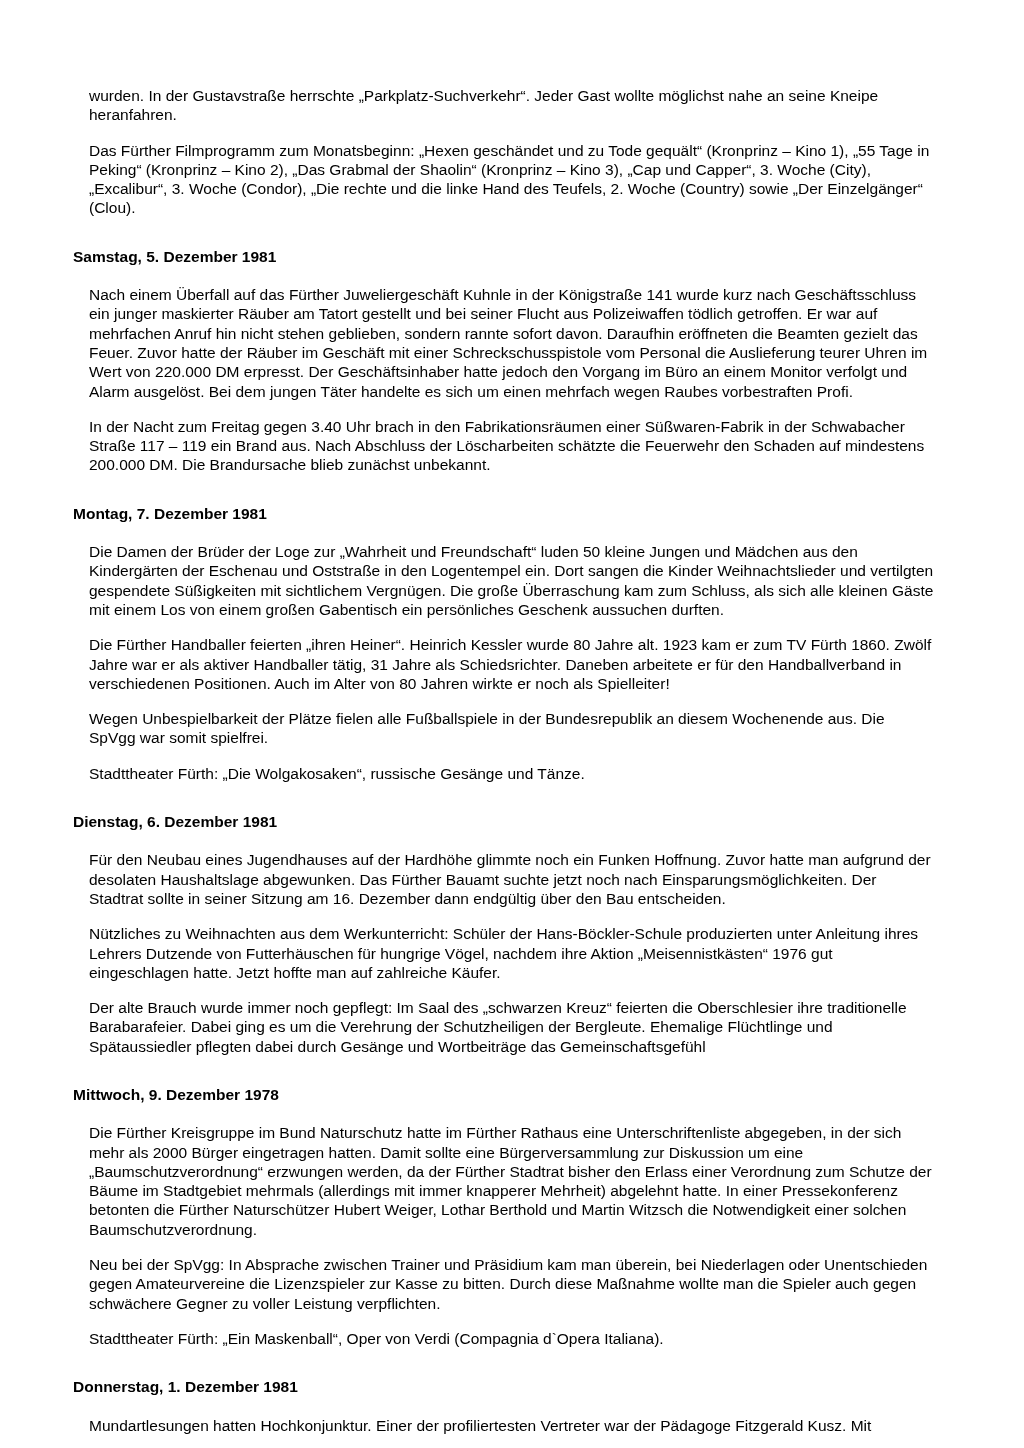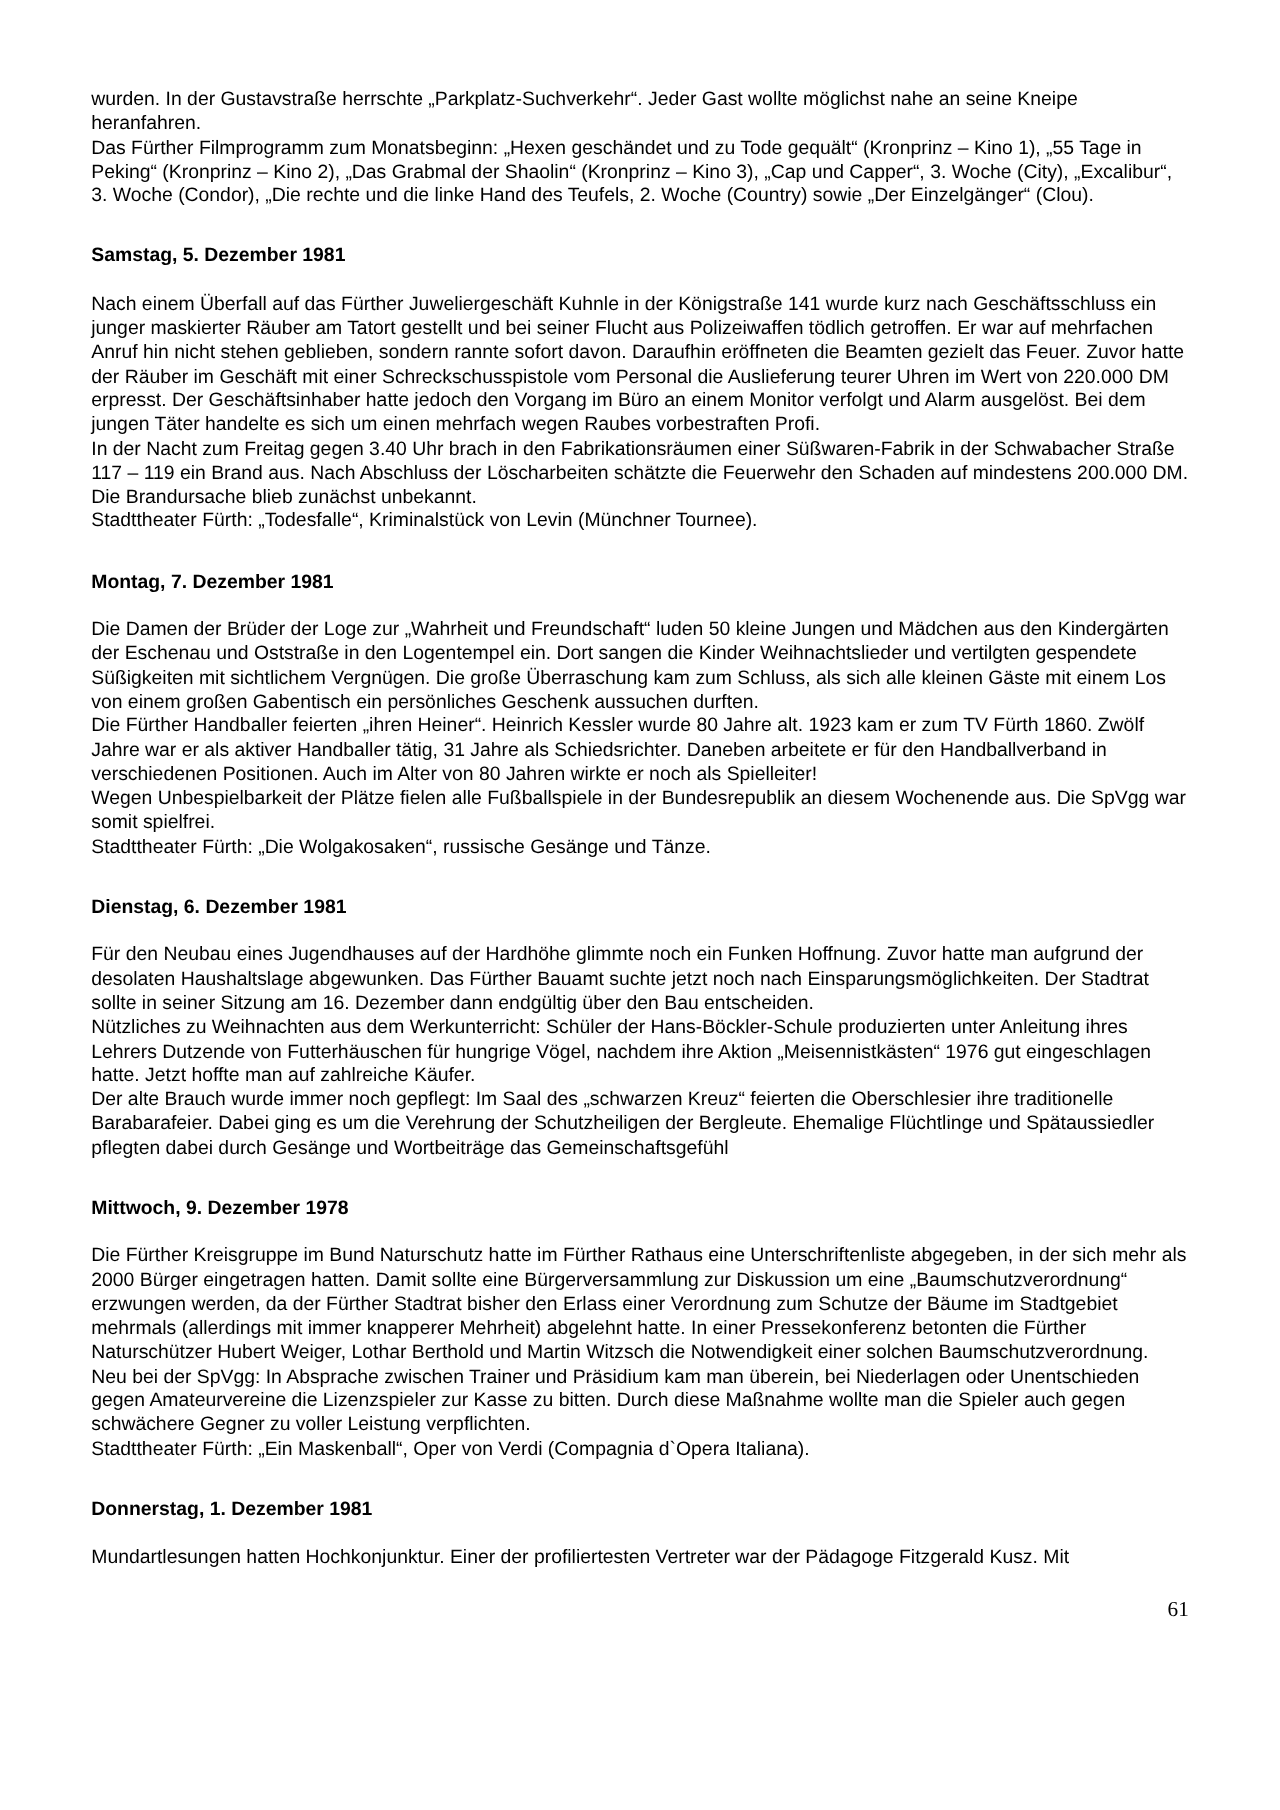--- a/index.html
+++ b/index.html
@@ -17,21 +17,21 @@
   .page {
     position: absolute;
     top: 70px;
     left: 73px;
     width: 878px;
     font-size: 15.5px;
     line-height: 19.3px;
     text-align: left;
   }
   .para {
-    margin: 0;
+    margin: 16px;
     padding: 0;
   }
   .heading {
     font-size: 15.5px;
     line-height: 19.3px;
     font-weight: bold;
     margin: 29px 0 19px 0;
     padding: 0;
   }
   .page-number {
@@ -46,21 +46,20 @@
 <body>
 
 <main class="page">
 
   <p class="para">wurden. In der Gustavstraße herrschte „Parkplatz-Suchverkehr“. Jeder Gast wollte möglichst nahe an seine Kneipe heranfahren.</p>
   <p class="para">Das Fürther Filmprogramm zum Monatsbeginn: „Hexen geschändet und zu Tode gequält“ (Kronprinz – Kino 1), „55 Tage in Peking“ (Kronprinz – Kino 2), „Das Grabmal der Shaolin“ (Kronprinz – Kino 3), „Cap und Capper“, 3. Woche (City), „Excalibur“, 3. Woche (Condor), „Die rechte und die linke Hand des Teufels, 2. Woche (Country) sowie „Der Einzelgänger“ (Clou).</p>
 
   <h2 class="heading">Samstag, 5. Dezember 1981</h2>
   <p class="para">Nach einem Überfall auf das Fürther Juweliergeschäft Kuhnle in der Königstraße 141 wurde kurz nach Geschäftsschluss ein junger maskierter Räuber am Tatort gestellt und bei seiner Flucht aus Polizeiwaffen tödlich getroffen. Er war auf mehrfachen Anruf hin nicht stehen geblieben, sondern rannte sofort davon. Daraufhin eröffneten die Beamten gezielt das Feuer. Zuvor hatte der Räuber im Geschäft mit einer Schreckschusspistole vom Personal die Auslieferung teurer Uhren im Wert von 220.000 DM erpresst. Der Geschäftsinhaber hatte jedoch den Vorgang im Büro an einem Monitor verfolgt und Alarm ausgelöst. Bei dem jungen Täter handelte es sich um einen mehrfach wegen Raubes vorbestraften Profi.</p>
   <p class="para">In der Nacht zum Freitag gegen 3.40 Uhr brach in den Fabrikationsräumen einer Süßwaren-Fabrik in der Schwabacher Straße 117 – 119 ein Brand aus. Nach Abschluss der Löscharbeiten schätzte die Feuerwehr den Schaden auf mindestens 200.000 DM. Die Brandursache blieb zunächst unbekannt.</p>
-  <p class="para">Stadttheater Fürth: „Todesfalle“, Kriminalstück von Levin (Münchner Tournee).</p>
 
   <h2 class="heading">Montag, 7. Dezember 1981</h2>
   <p class="para">Die Damen der Brüder der Loge zur „Wahrheit und Freundschaft“ luden 50 kleine Jungen und Mädchen aus den Kindergärten der Eschenau und Oststraße in den Logentempel ein. Dort sangen die Kinder Weihnachtslieder und vertilgten gespendete Süßigkeiten mit sichtlichem Vergnügen. Die große Überraschung kam zum Schluss, als sich alle kleinen Gäste mit einem Los von einem großen Gabentisch ein persönliches Geschenk aussuchen durften.</p>
   <p class="para">Die Fürther Handballer feierten „ihren Heiner“. Heinrich Kessler wurde 80 Jahre alt. 1923 kam er zum TV Fürth 1860. Zwölf Jahre war er als aktiver Handballer tätig, 31 Jahre als Schiedsrichter. Daneben arbeitete er für den Handballverband in verschiedenen Positionen. Auch im Alter von 80 Jahren wirkte er noch als Spielleiter!</p>
   <p class="para">Wegen Unbespielbarkeit der Plätze fielen alle Fußballspiele in der Bundesrepublik an diesem Wochenende aus. Die SpVgg war somit spielfrei.</p>
   <p class="para">Stadttheater Fürth: „Die Wolgakosaken“, russische Gesänge und Tänze.</p>
 
   <h2 class="heading">Dienstag, 6. Dezember 1981</h2>
   <p class="para">Für den Neubau eines Jugendhauses auf der Hardhöhe glimmte noch ein Funken Hoffnung. Zuvor hatte man aufgrund der desolaten Haushaltslage abgewunken. Das Fürther Bauamt suchte jetzt noch nach Einsparungsmöglichkeiten. Der Stadtrat sollte in seiner Sitzung am 16. Dezember dann endgültig über den Bau entscheiden.</p>
   <p class="para">Nützliches zu Weihnachten aus dem Werkunterricht: Schüler der Hans-Böckler-Schule produzierten unter Anleitung ihres Lehrers Dutzende von Futterhäuschen für hungrige Vögel, nachdem ihre Aktion „Meisennistkästen“ 1976 gut eingeschlagen hatte. Jetzt hoffte man auf zahlreiche Käufer.</p>

